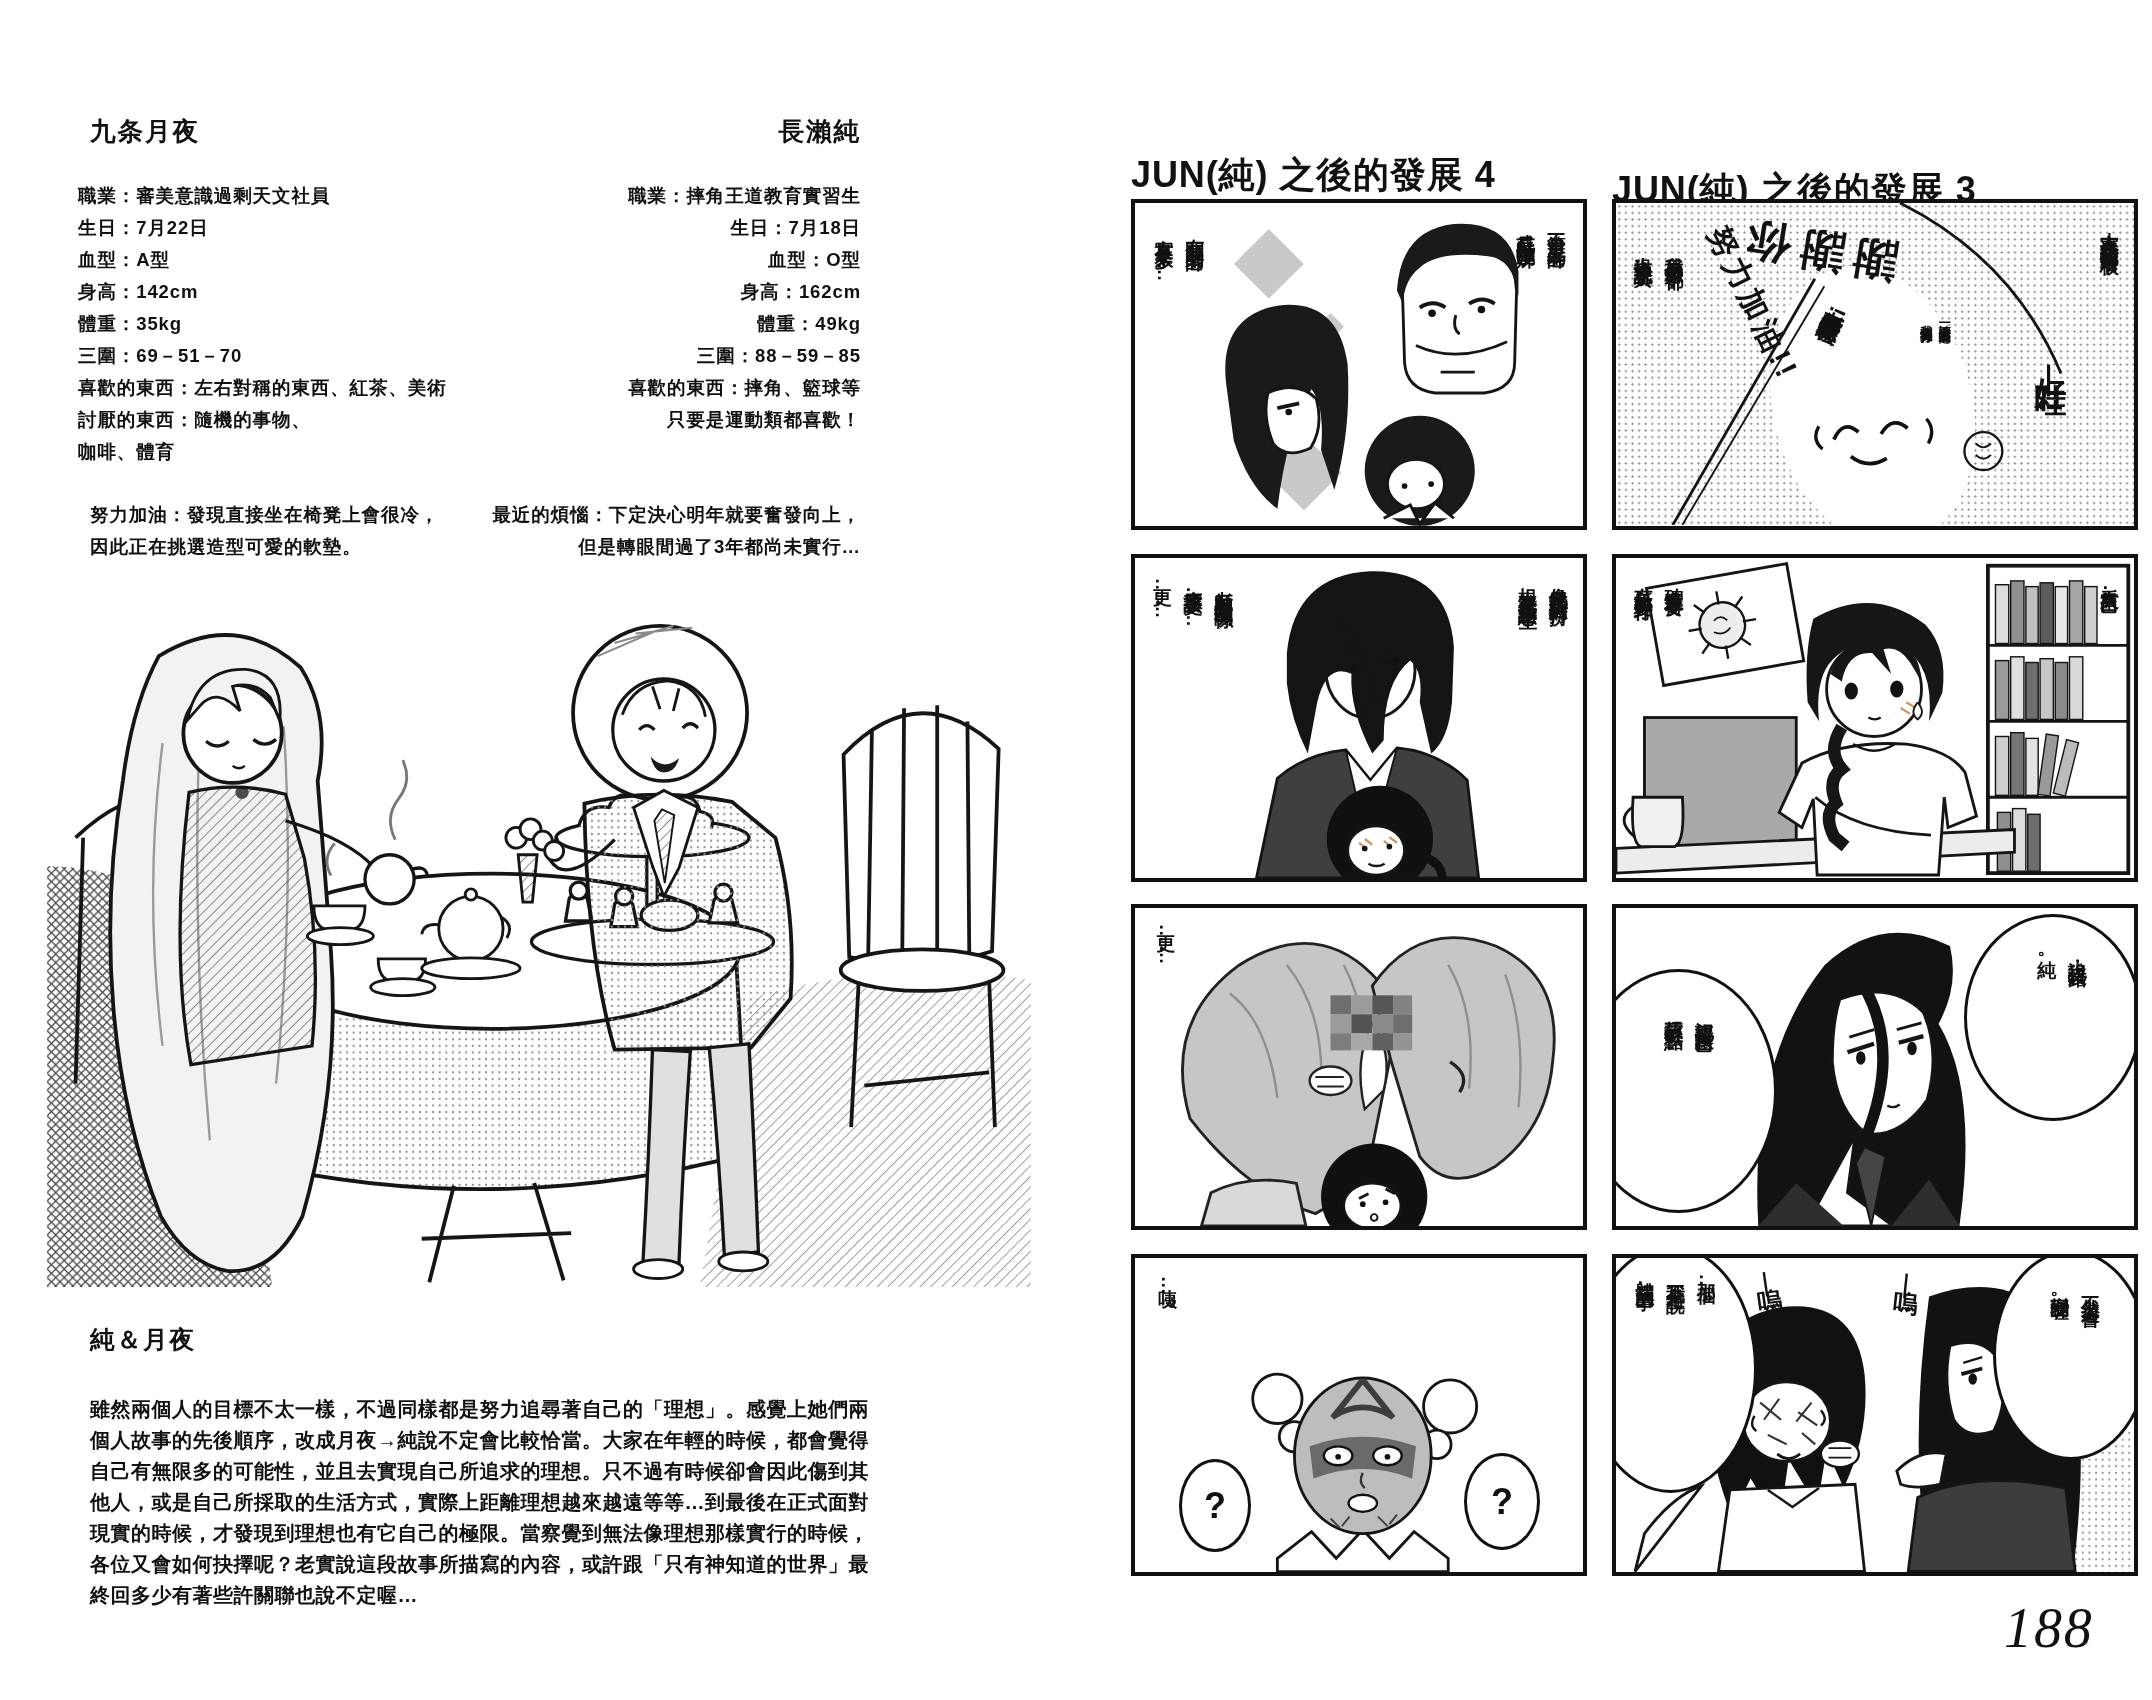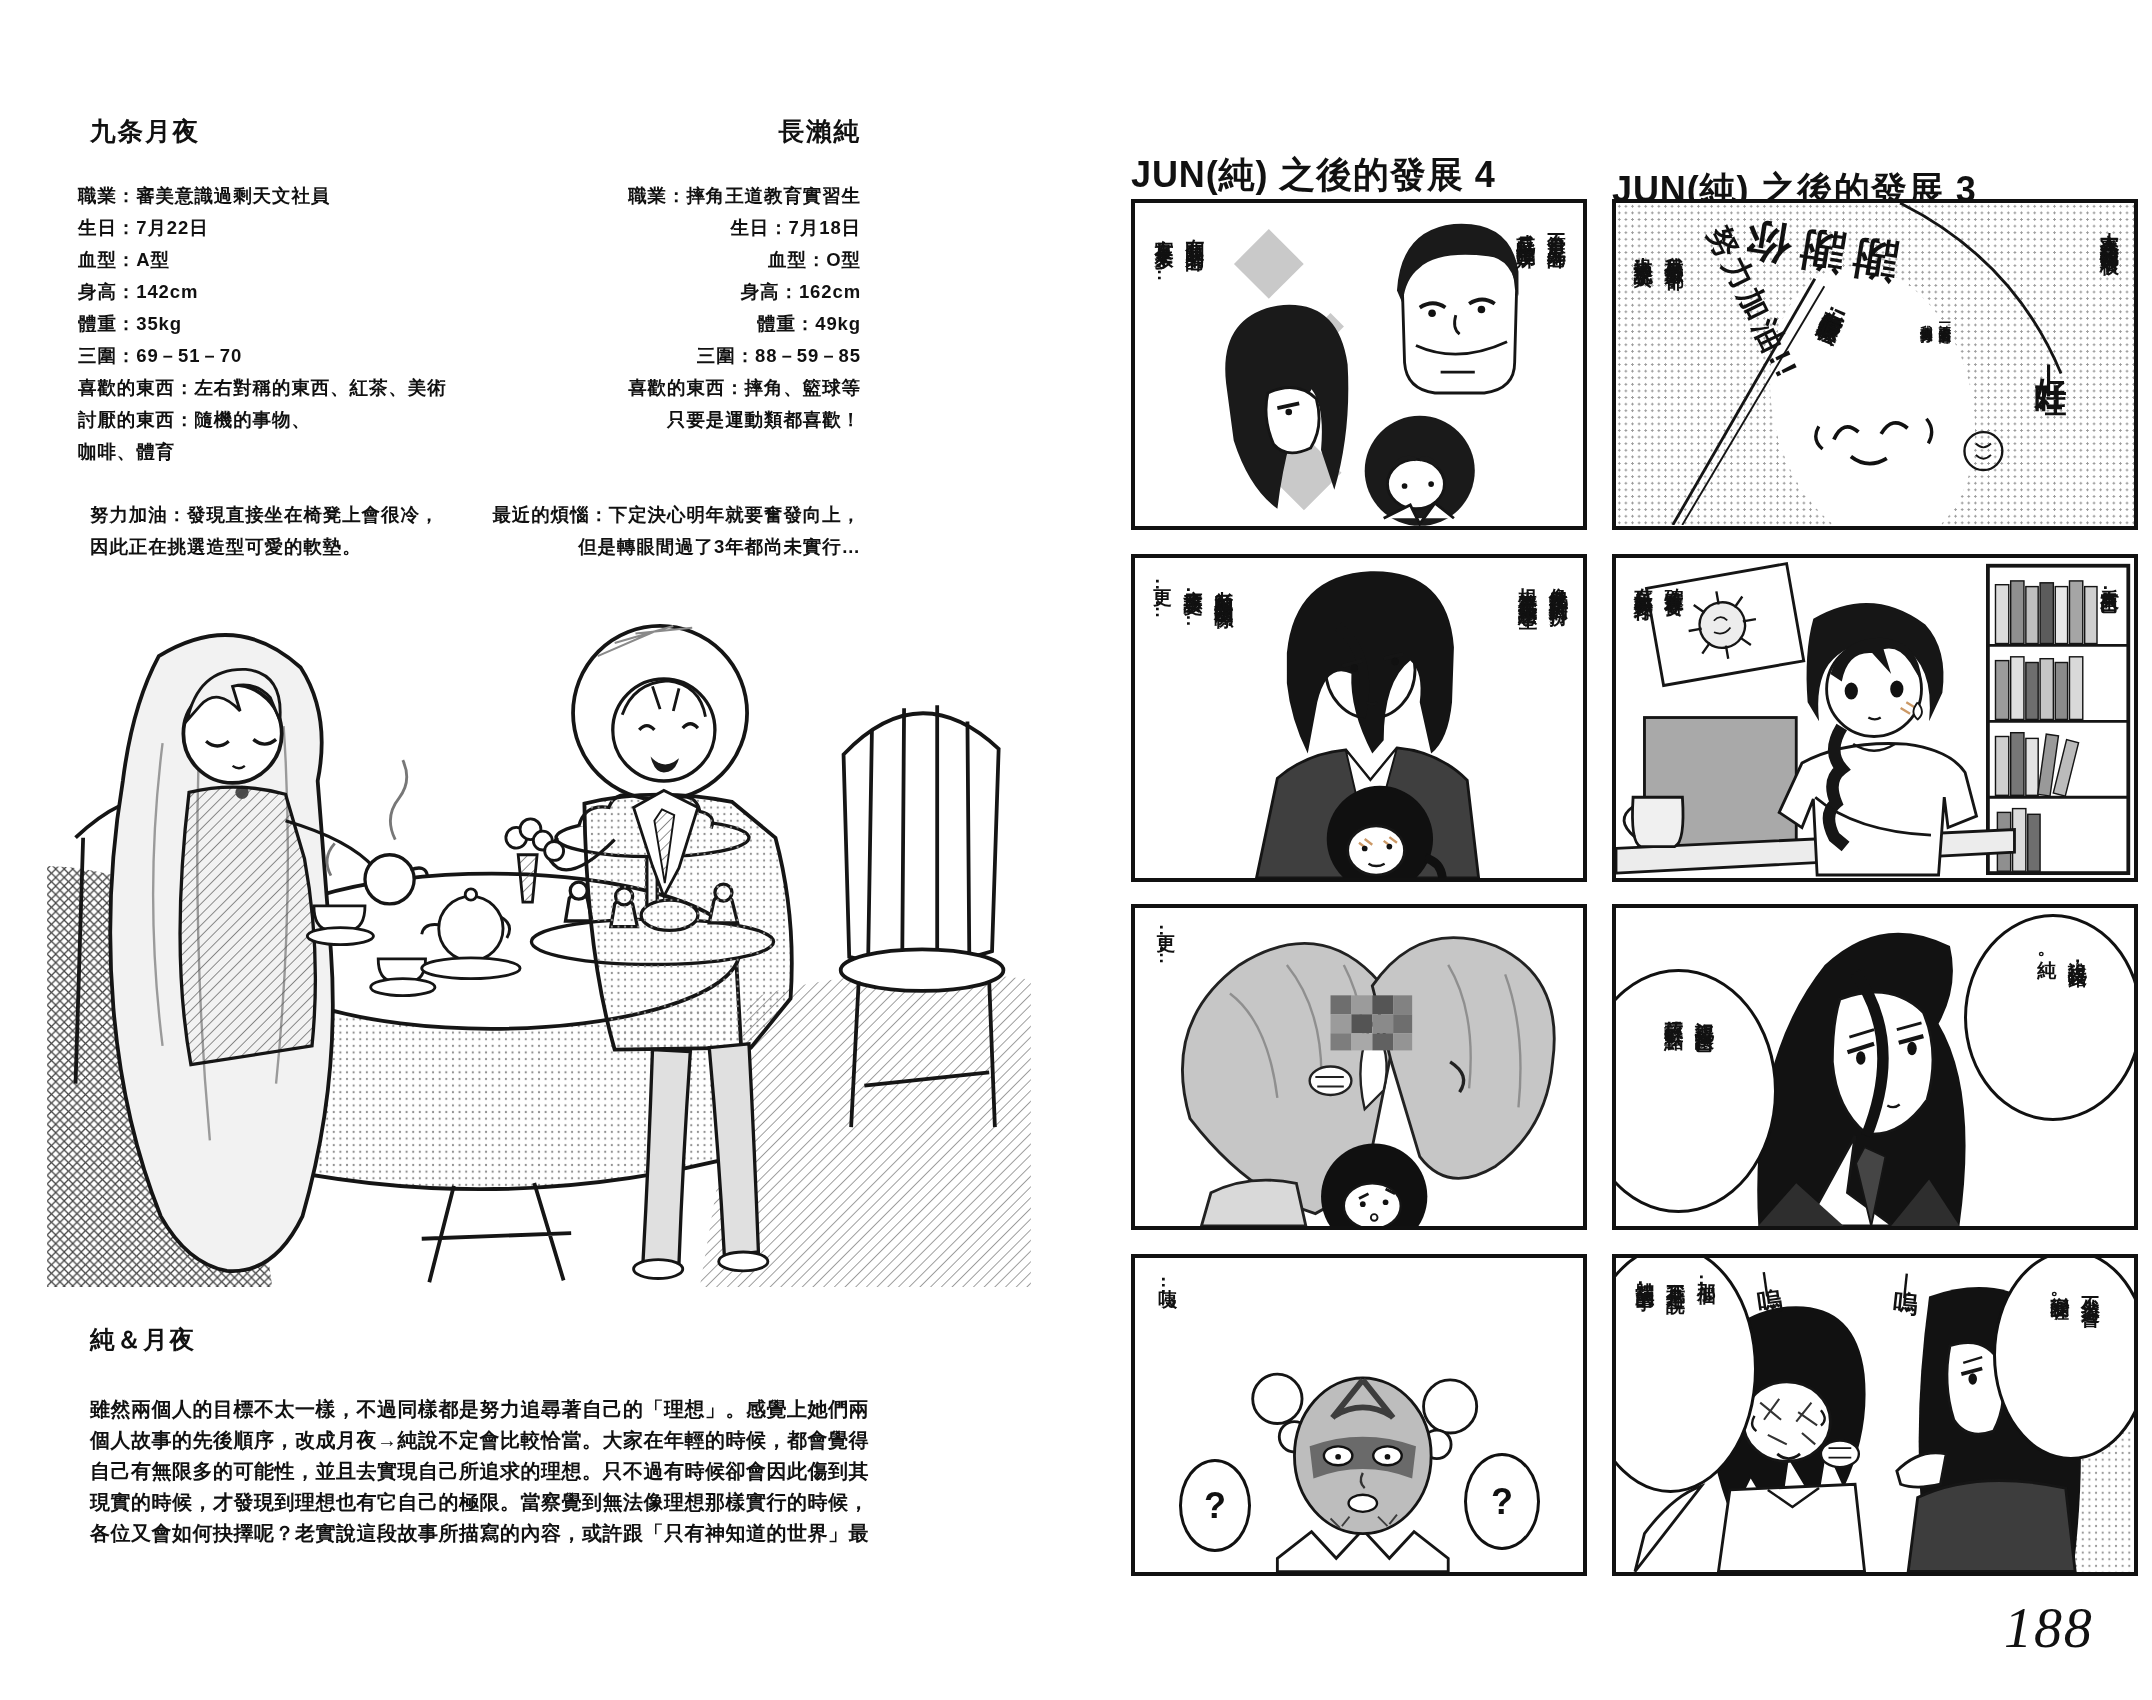--- a/index.html
+++ b/index.html
@@ -161,22 +161,24 @@
     <ellipse cx="646" cy="756" rx="26" ry="10" fill="#fff" stroke="#151515" stroke-width="3"></ellipse>
     <ellipse cx="736" cy="748" rx="26" ry="10" fill="#fff" stroke="#151515" stroke-width="3"></ellipse>
   </svg>
 
   <div class="abs caption" style="left:90px;top:1323px;">純＆月夜</div>
 
   <div class="abs para" style="left:90px;top:1394px;">
     <div>雖然兩個人的目標不太一樣，不過同樣都是努力追尋著自己的「理想」。感覺上她們兩</div>
     <div>個人故事的先後順序，改成月夜→純說不定會比較恰當。大家在年輕的時候，都會覺得</div>
     <div>自己有無限多的可能性，並且去實現自己所追求的理想。只不過有時候卻會因此傷到其</div>
+    <div>他人，或是自己所採取的生活方式，實際上距離理想越來越遠等等…到最後在正式面對</div>
     <div>現實的時候，才發現到理想也有它自己的極限。當察覺到無法像理想那樣實行的時候，</div>
     <div>各位又會如何抉擇呢？老實說這段故事所描寫的內容，或許跟「只有神知道的世界」最</div>
+    <div>終回多少有著些許關聯也說不定喔…</div>
   </div>
 
   <div class="abs strip-title" style="left:1131px;top:151px;width:456px;">JUN(純) 之後的發展 4</div>
   <div class="abs strip-title" style="left:1612px;top:151px;width:526px;margin-top:15px;">JUN(純) 之後的發展 3</div>
 
   <div class="panel" style="left:1131px;top:199px;width:456px;height:331px;">
     <svg width="100%" height="100%" viewBox="0 0 472 340">
       <rect x="115" y="38" width="52" height="52" fill="#c9c9c9" transform="rotate(45 141 64)"></rect>
       <rect x="150" y="256" width="56" height="56" fill="#c9c9c9" transform="rotate(45 178 284)"></rect>
       <rect x="196" y="120" width="20" height="20" fill="#c9c9c9" transform="rotate(45 206 130)"></rect>

